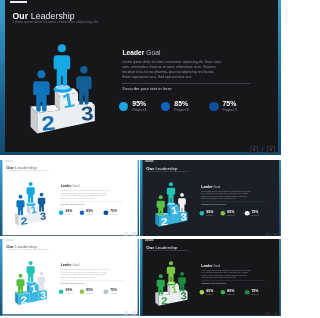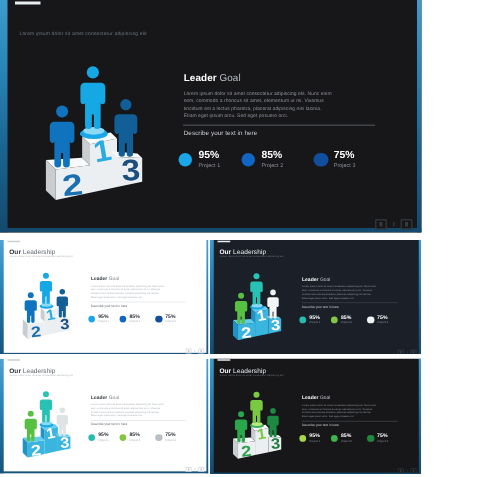--- a/index.html
+++ b/index.html
@@ -126,20 +126,21 @@
           <use href="#person"></use>
         </g>
       <ellipse cx="62.6" cy="89.2" rx="9.3" ry="3.5" class="disc-a"></ellipse>
       <ellipse cx="62.6" cy="87.2" rx="7.2" ry="2.6" class="disc-b"></ellipse>
       <g class="fg1" transform="translate(61.9,70.0) scale(0.50)">
           <use href="#person"></use>
         </g>
     </g>
   </svg>
 
+  <div class="h-title"><b>Our</b><span> Leadership</span></div>
   <div class="h-sub">Lorem ipsum dolor sit amet consectetur adipiscing elit</div>
 
   <div class="goal">
     <div class="goal-t"><b>Leader</b><span> Goal</span></div>
     <div class="goal-p">Lorem ipsum dolor sit amet consectetur adipiscing elit. Nunc enim sem, commodo a rhoncus sit amet, elementum ut mi. Vivamus tincidunt est a lectus pharetra, placerat adipiscing nisi lacinia. Etiam eget ipsum arcu. Sed eget posuere orci.</div>
   </div>
 
   <div class="divider"></div>
   <div class="desc">Describe your text in here</div>
 

